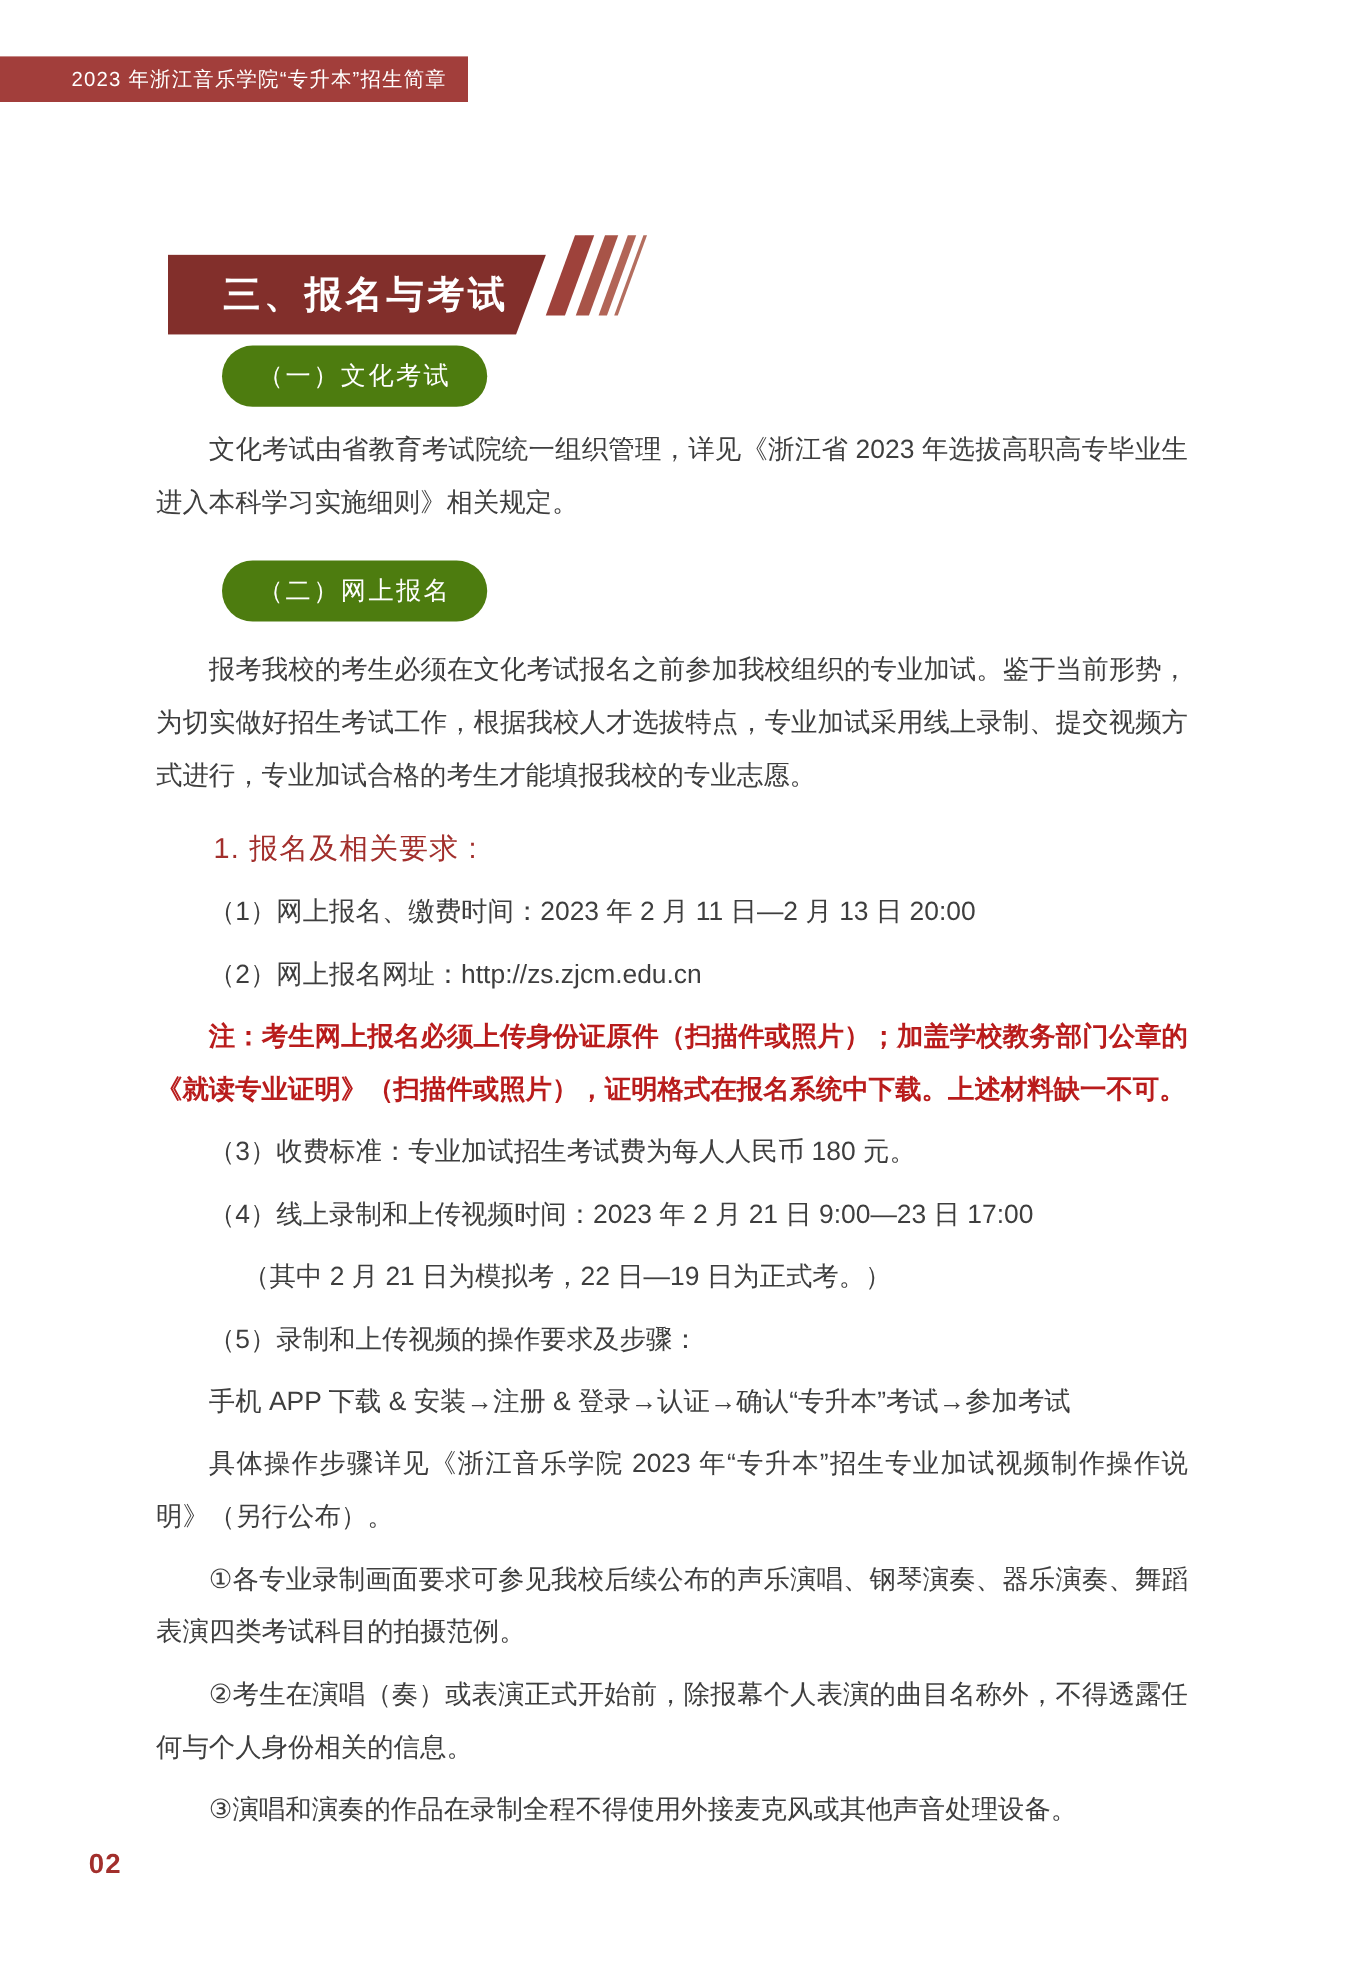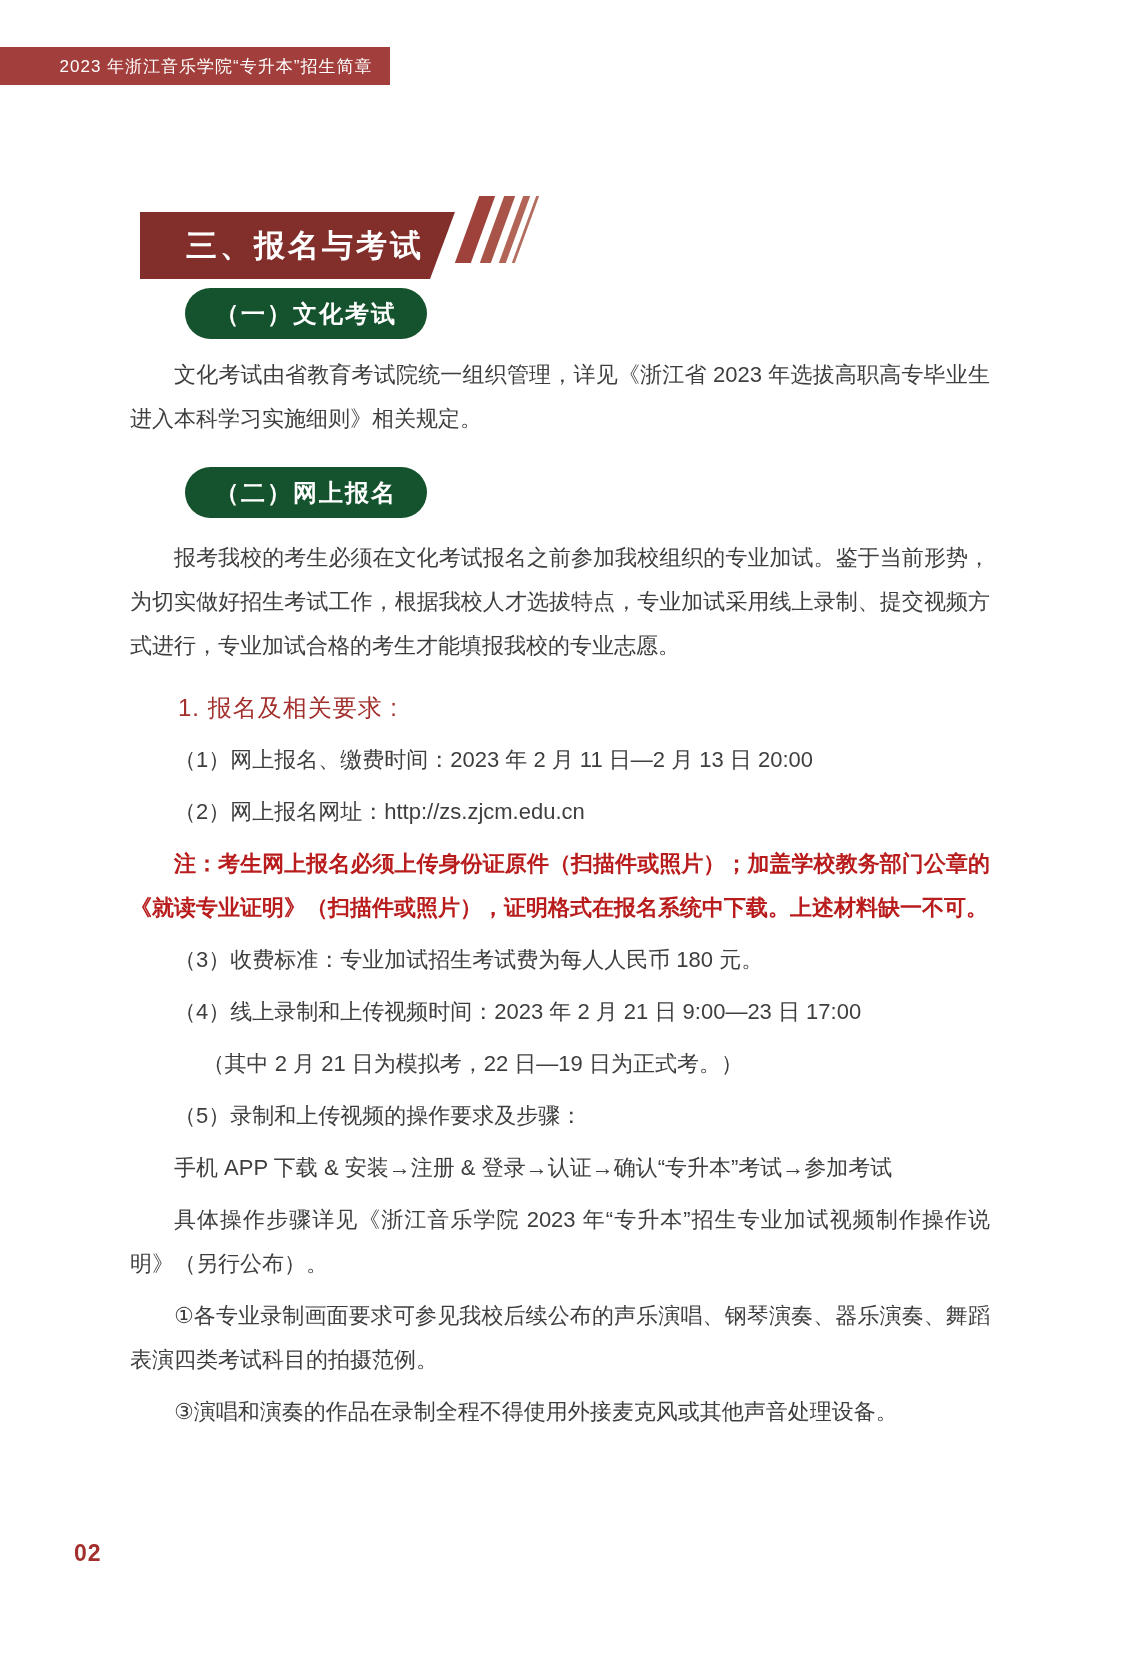--- a/index.html
+++ b/index.html
@@ -45,27 +45,26 @@
   .stripe.s4{left:384px;width:3px;background:#b46e5f;}
   
   .content{
     position:absolute;top:288px;left:130px;
     width:860px;
     font-size:22px;line-height:44px;
     text-align:justify;
   }
   .badge{
     display:inline-block;
-    background:#14532d;color:#ffffff;
-    font-size:24px;line-height:31px;
+    background:#4d7c0f;color:#ffffff;
+    font-size:21px;line-height:31px;
     padding:10px 30px;
     border-radius:27px;
     margin:0 0 6px 55px;
     letter-spacing:2px;
-    font-weight:bold;
   }
   .badge.second{margin-top:18px;margin-bottom:10px;}
   p.body{margin:8px 0;text-indent:2em;}
   p.note{font-weight:bold;color:#b91c1c;}
   p.sub{text-indent:3.3em;}
   .req-heading{
     margin:18px 0 6px 0;
     font-size:24px;line-height:44px;
     font-weight:normal;color:#a22f2c;
     text-indent:2em;letter-spacing:1px;
@@ -122,20 +121,21 @@
     <p class="body sub">（其中 2 月 21 日为模拟考，22 日—19 日为正式考。）</p>
 
     <p class="body">（5）录制和上传视频的操作要求及步骤：</p>
 
     <p class="body">手机 APP 下载 &amp; 安装→注册 &amp; 登录→认证→确认“专升本”考试→参加考试</p>
 
     <p class="body">具体操作步骤详见《浙江音乐学院 2023 年“专升本”招生专业加试视频制作操作说明》（另行公布）。</p>
 
     <p class="body">①各专业录制画面要求可参见我校后续公布的声乐演唱、钢琴演奏、器乐演奏、舞蹈表演四类考试科目的拍摄范例。</p>
 
+    <p class="body">②考生在演唱（奏）或表演正式开始前，除报幕个人表演的曲目名称外，不得透露任何与个人身份相关的信息。</p>
 
     <p class="body">③演唱和演奏的作品在录制全程不得使用外接麦克风或其他声音处理设备。</p>
 
   </div>
 
   <div class="page-number">02</div>
 
 </div>
 
 </body></html>

